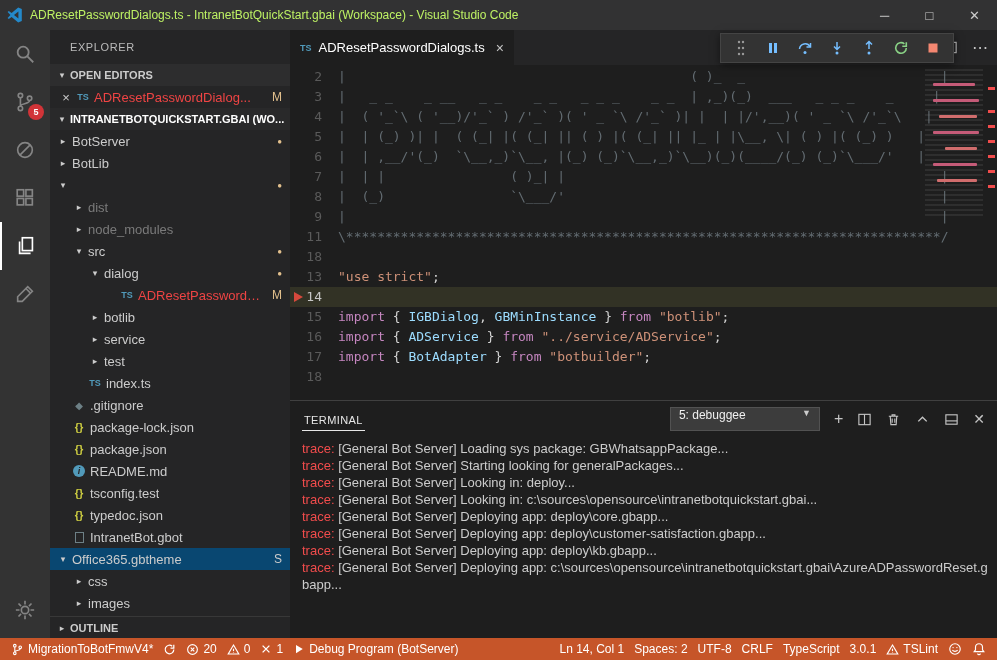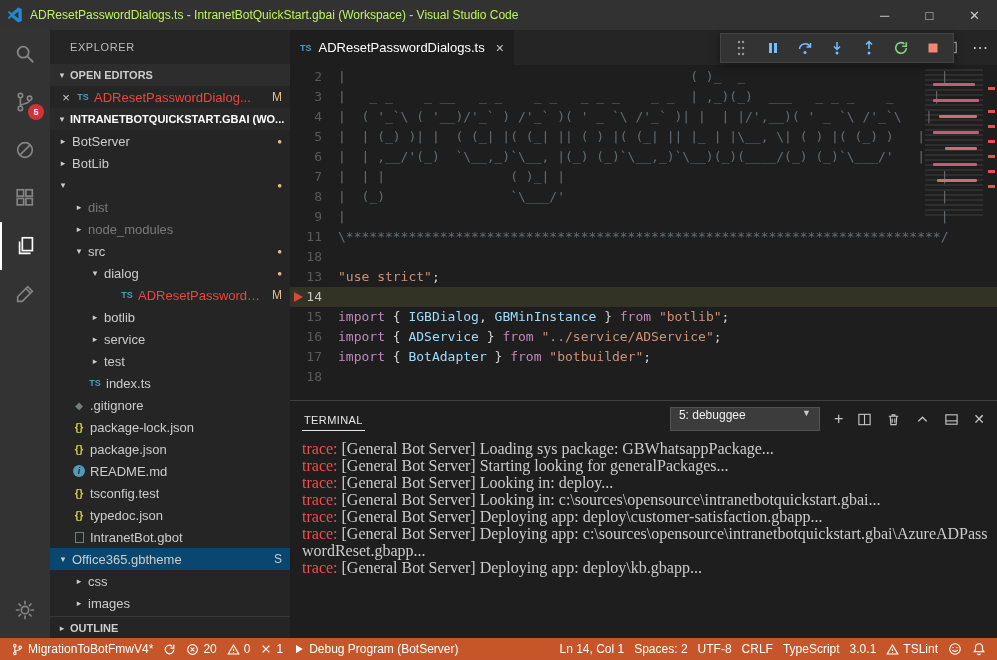--- a/index.html
+++ b/index.html
@@ -74,21 +74,21 @@
   .overview-ruler { position:absolute; right:0; top:0; width:12px; height:100%; }
   .ov-mark { position:absolute; right:2px; width:7px; height:3px; background:#f14c4c; }
 
   
   .panel { height:238px; flex:none; display:flex; flex-direction:column; background:#1e1e1e; border-top:1px solid #404040; }
   .panel-header { height:36px; flex:none; display:flex; align-items:center; padding:0 12px; }
   .panel-title { font-size:11px; letter-spacing:0.4px; color:#e7e7e7; padding:6px 2px 4px; border-bottom:1px solid #e7e7e7; }
   .panel-actions { margin-left:auto; display:flex; align-items:center; gap:14px; color:#c5c5c5; }
   .term-select { background:#3c3c3c; border:1px solid #525252; color:#f0f0f0; height:24px; min-width:150px; display:flex; justify-content:space-between; gap:18px; padding:0 8px; font-size:12px; }
   .term-select .arrow { font-size:9px; color:#cccccc; }
-  .terminal { flex:1; overflow:hidden; padding:3px 8px 0 12px; font-family:Liberation Serif, serif; font-size:16px; line-height:17px; color:#cccccc; }
+  .terminal { flex:1; overflow:hidden; padding:3px 8px 0 12px; font-family:Liberation Sans, sans-serif; font-size:13px; line-height:17px; color:#cccccc; }
   .term-line { word-break:break-all; }
   .trace { color:#f14c4c; }
 
   
   .statusbar { height:22px; background:#c65529; display:flex; align-items:center; color:#ffffff; font-size:12px; padding:0 6px; }
   .sb-item { display:flex; align-items:center; gap:4px; padding:0 5px; height:22px; white-space:nowrap; }
   .sb-right { margin-left:auto; display:flex; }
 </style>
 </head>
 <body>
@@ -599,23 +599,24 @@
                 <span style="font-size:14px;">✕</span>
               </span>
             </span>
         </div>
       </div>
       <div class="terminal" id="terminal-lines">
           <div class="term-line"><span class="trace">trace:</span><span> [General Bot Server] Loading sys package: GBWhatsappPackage...</span></div>
           <div class="term-line"><span class="trace">trace:</span><span> [General Bot Server] Starting looking for generalPackages...</span></div>
           <div class="term-line"><span class="trace">trace:</span><span> [General Bot Server] Looking in: deploy...</span></div>
           <div class="term-line"><span class="trace">trace:</span><span> [General Bot Server] Looking in: c:\sources\opensource\intranetbotquickstart.gbai...</span></div>
+          <div class="term-line"><span class="trace">trace:</span><span> [General Bot Server] Deploying app: deploy\core.gbapp...</span></div>
           <div class="term-line"><span class="trace">trace:</span><span> [General Bot Server] Deploying app: deploy\customer-satisfaction.gbapp...</span></div>
+          <div class="term-line"><span class="trace">trace:</span><span> [General Bot Server] Deploying app: deploy\kb.gbapp...</span></div>
           <div class="term-line"><span class="trace">trace:</span><span> [General Bot Server] Deploying app: c:\sources\opensource\intranetbotquickstart.gbai\AzureADPasswordReset.gbapp...</span></div>
-          <div class="term-line"><span class="trace">trace:</span><span> [General Bot Server] Deploying app: deploy\kb.gbapp...</span></div>
         </div>
     </div>
   </div>
 </div>
 
 <div class="statusbar">
   <div style="display:flex;" id="sb-left">
       <div class="sb-item">
         <span class="icon">
           <svg width="13" height="13" viewBox="0 0 24 24" fill="none" stroke="currentColor" stroke-width="2">

